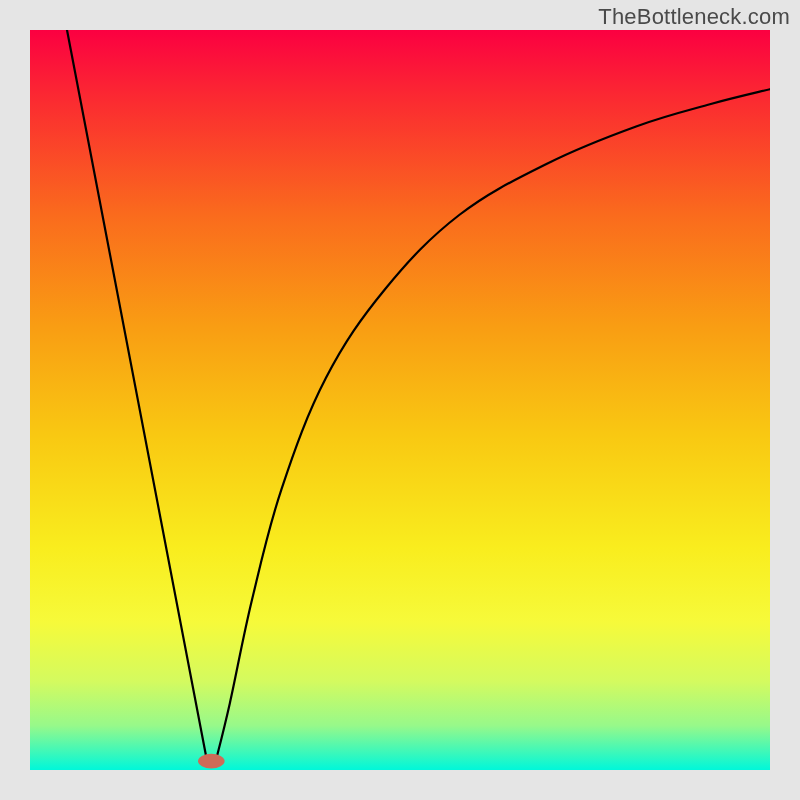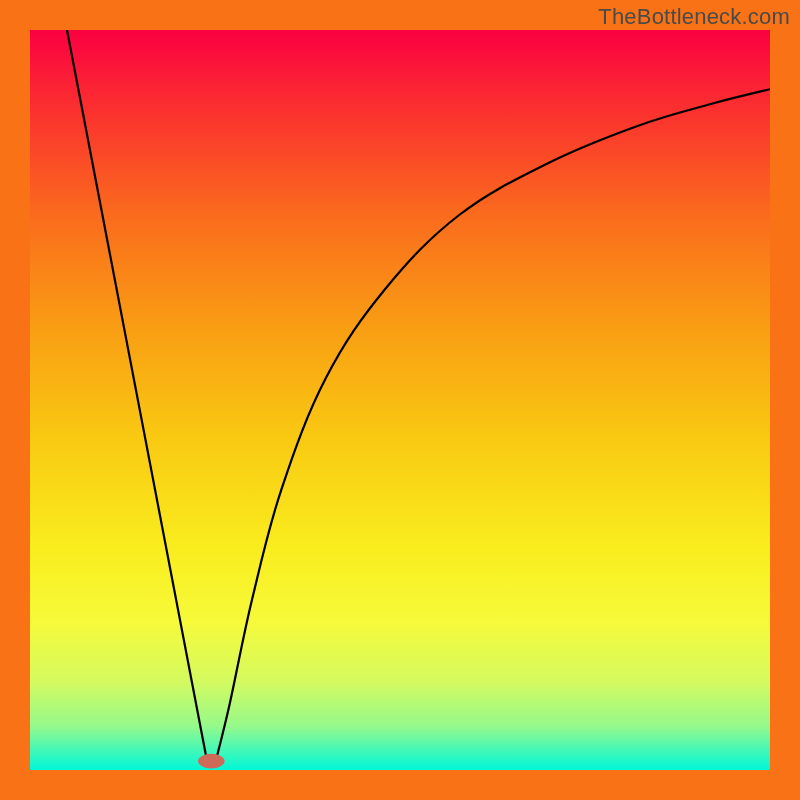--- a/index.html
+++ b/index.html
@@ -8,21 +8,21 @@
     width: 800px;
     height: 800px;
     background: #000;
     font-family: Arial, Helvetica, sans-serif;
     overflow: hidden;
   }
   .frame {
     position: relative;
     width: 800px;
     height: 800px;
-    background: #f97316;
+    background: #e5e5e5;
   }
   .plot {
     position: absolute;
     left: 30px;
     top: 30px;
     width: 740px;
     height: 740px;
     overflow: hidden;
   }
   .watermark {

